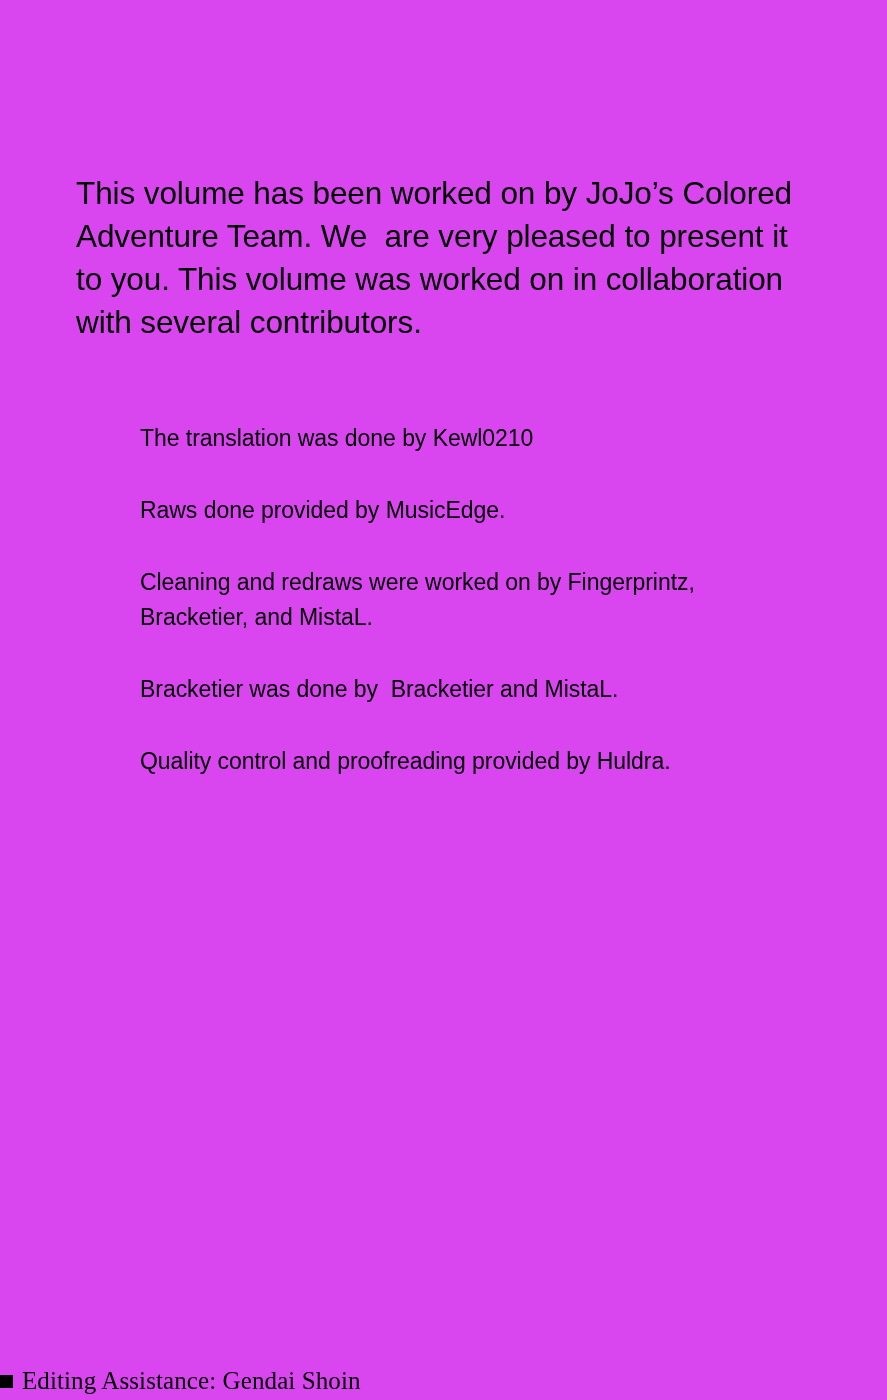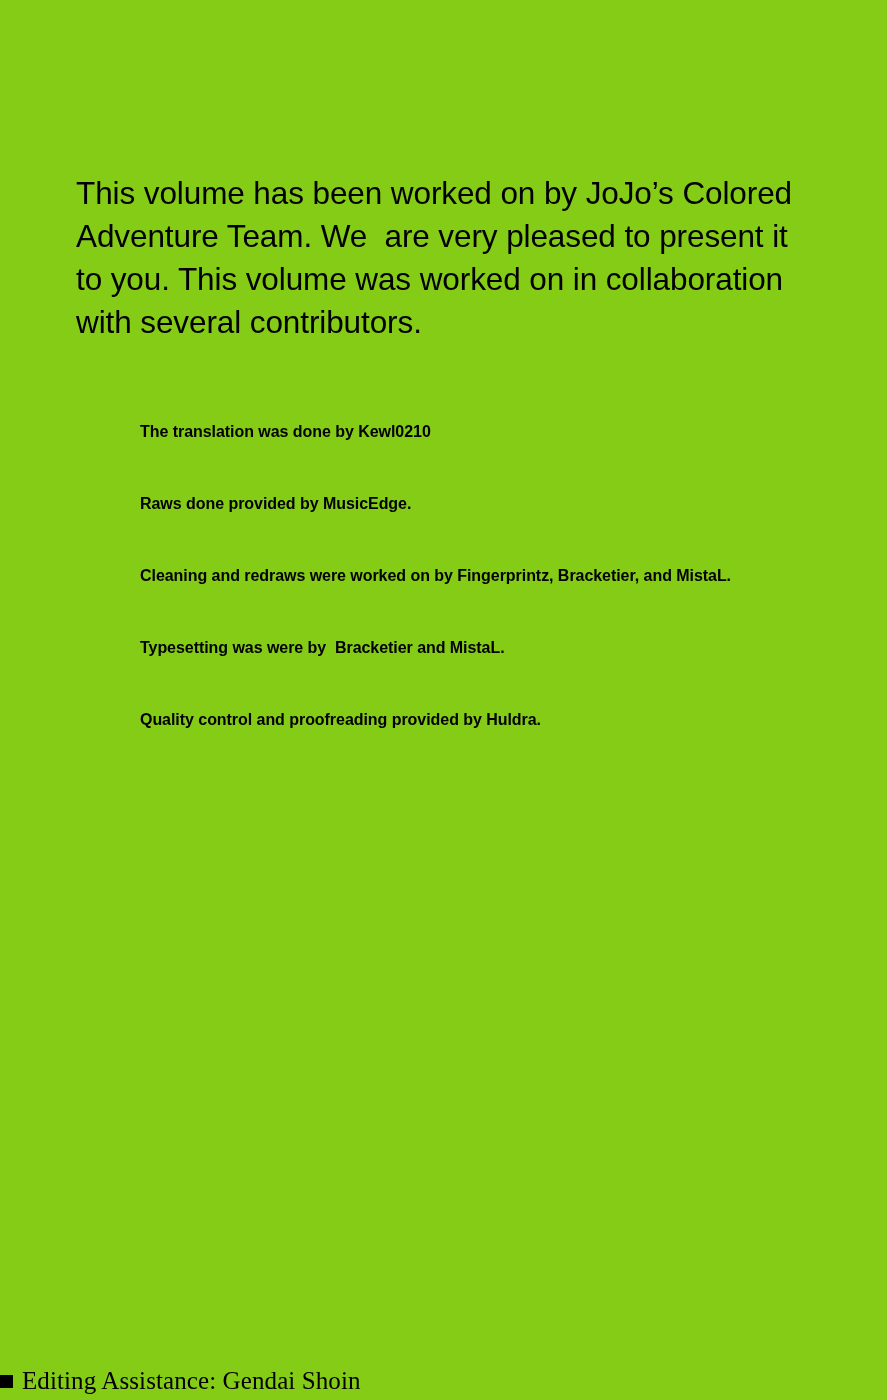--- a/index.html
+++ b/index.html
@@ -13,21 +13,21 @@
     position: relative;
     overflow: hidden;
     font-family: "Liberation Sans", sans-serif;
     color: #000000;
     -webkit-font-smoothing: antialiased;
   }
 
   .page {
     position: absolute;
     inset: 0;
-    background: #84cc16;
+    background: #d946ef;
   }
 
   
   .intro {
     position: absolute;
     left: 76px;
     top: 140px;
     width: 730px;
     font-size: 31.5px;
     line-height: 43px;
@@ -37,26 +37,25 @@
   }
 
   
   .credits {
     position: absolute;
     left: 140px;
     top: 398px;
     width: 660px;
   }
   .credit-line {
-    font-size: 16px;
+    font-size: 23px;
     line-height: 35px;
     letter-spacing: -0.05px;
     margin-bottom: 37px;
     white-space: pre-wrap;
-    font-weight: bold;
   }
   .credit-line:last-child {
     margin-bottom: 0;
   }
 
   
   .release-note {
     position: absolute;
     left: 76px;
     top: 1274px;
@@ -95,21 +94,21 @@
 <body>
 
 <div class="page">
 
   <p class="intro">This volume has been worked on by JoJo’s Colored Adventure Team. We  are very pleased to present it to you. This volume was worked on in collaboration with several contributors.</p>
 
   <div class="credits">
     <p class="credit-line">The translation was done by Kewl0210</p>
     <p class="credit-line">Raws done provided by MusicEdge.</p>
     <p class="credit-line">Cleaning and redraws were worked on by Fingerprintz, Bracketier, and MistaL.</p>
-    <p class="credit-line">Typesetting was were by  Bracketier and MistaL.</p>
+    <p class="credit-line">Bracketier was done by  Bracketier and MistaL.</p>
     <p class="credit-line">Quality control and proofreading provided by Huldra.</p>
   </div>
 
 
   <p class="editing-assist">
     <span class="square-bullet"></span><span>Editing Assistance: Gendai Shoin</span>
   </p>
 
 </div>
 

